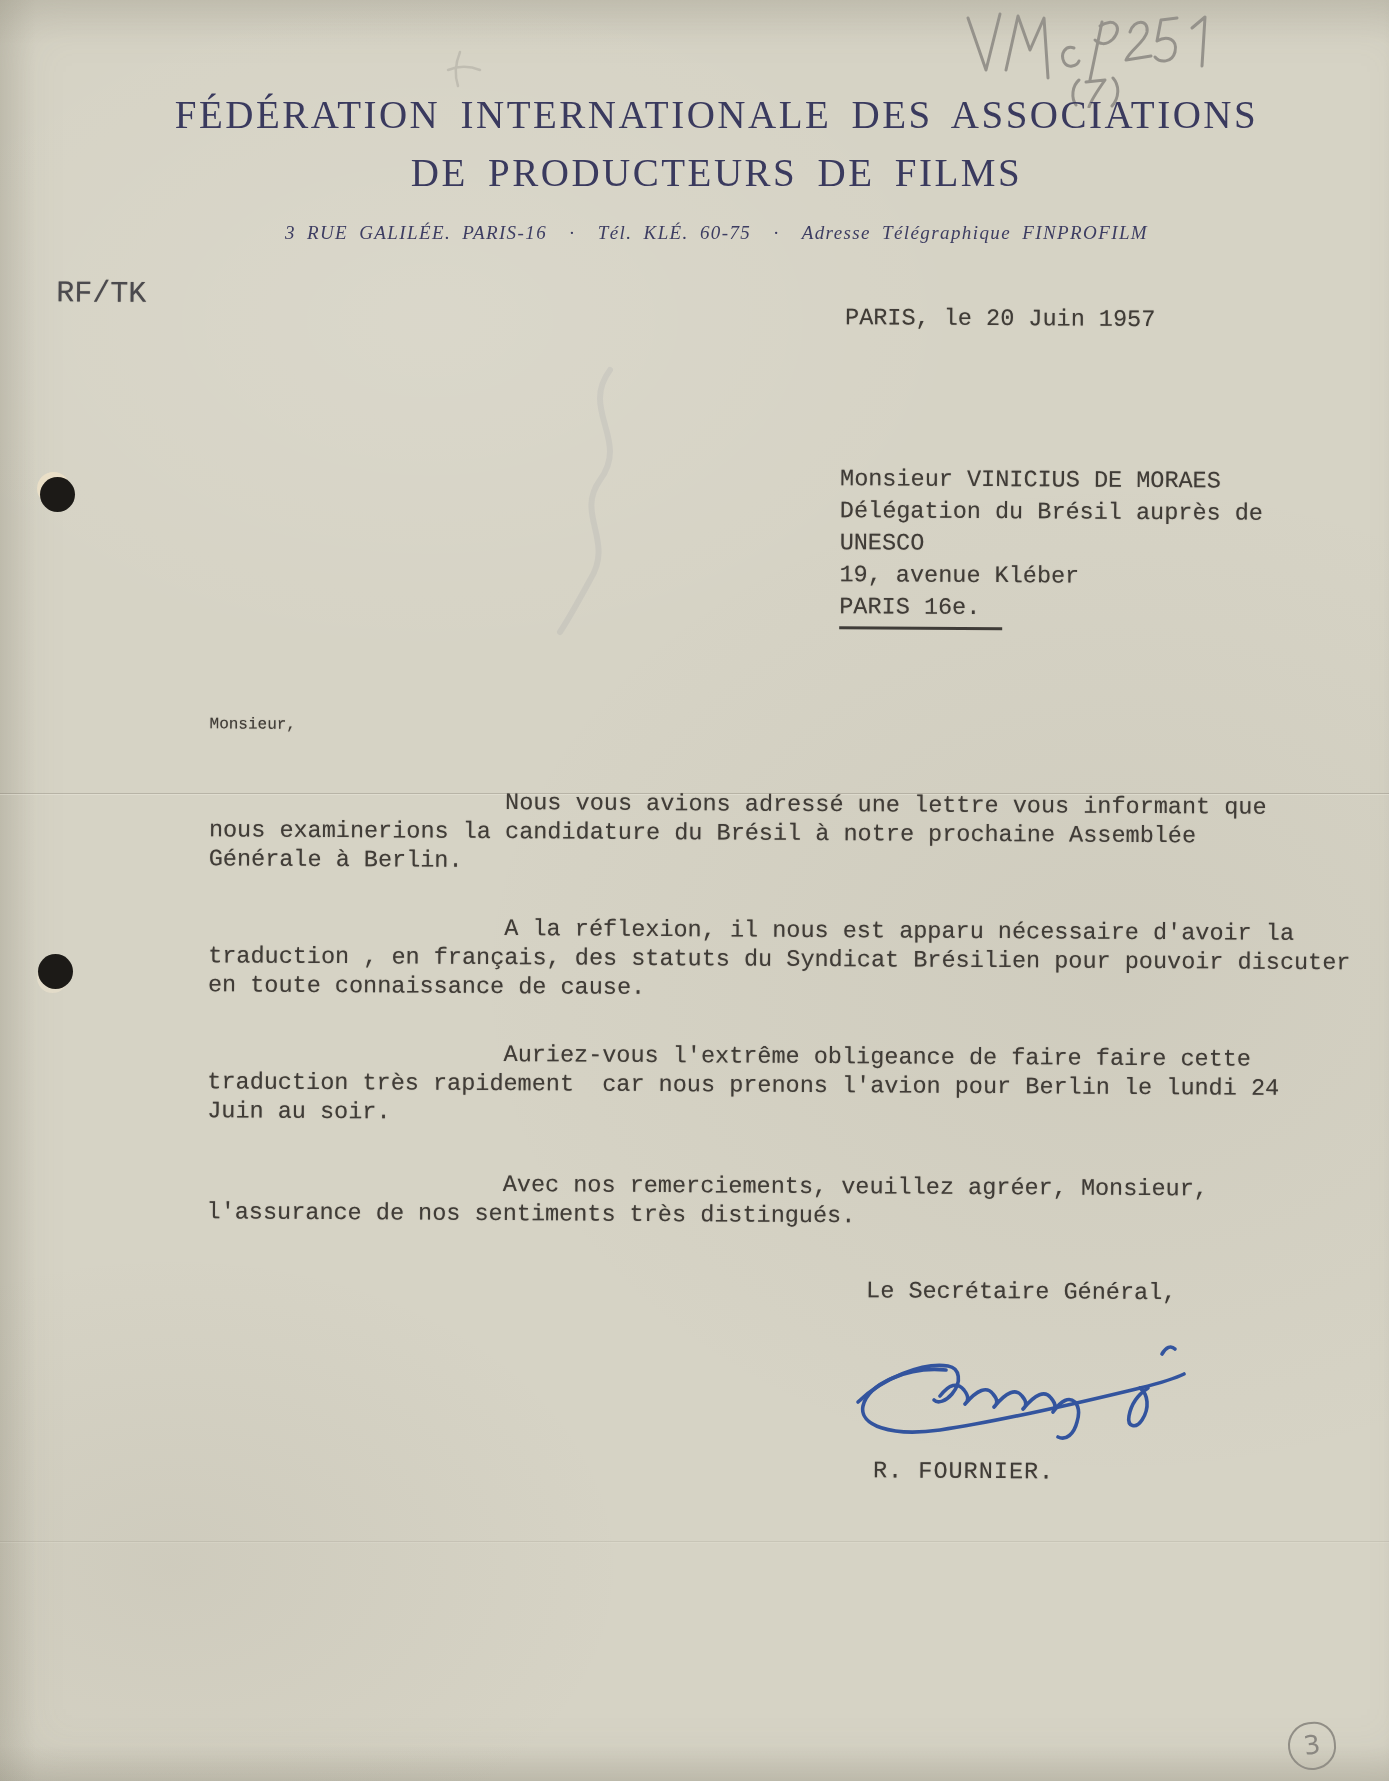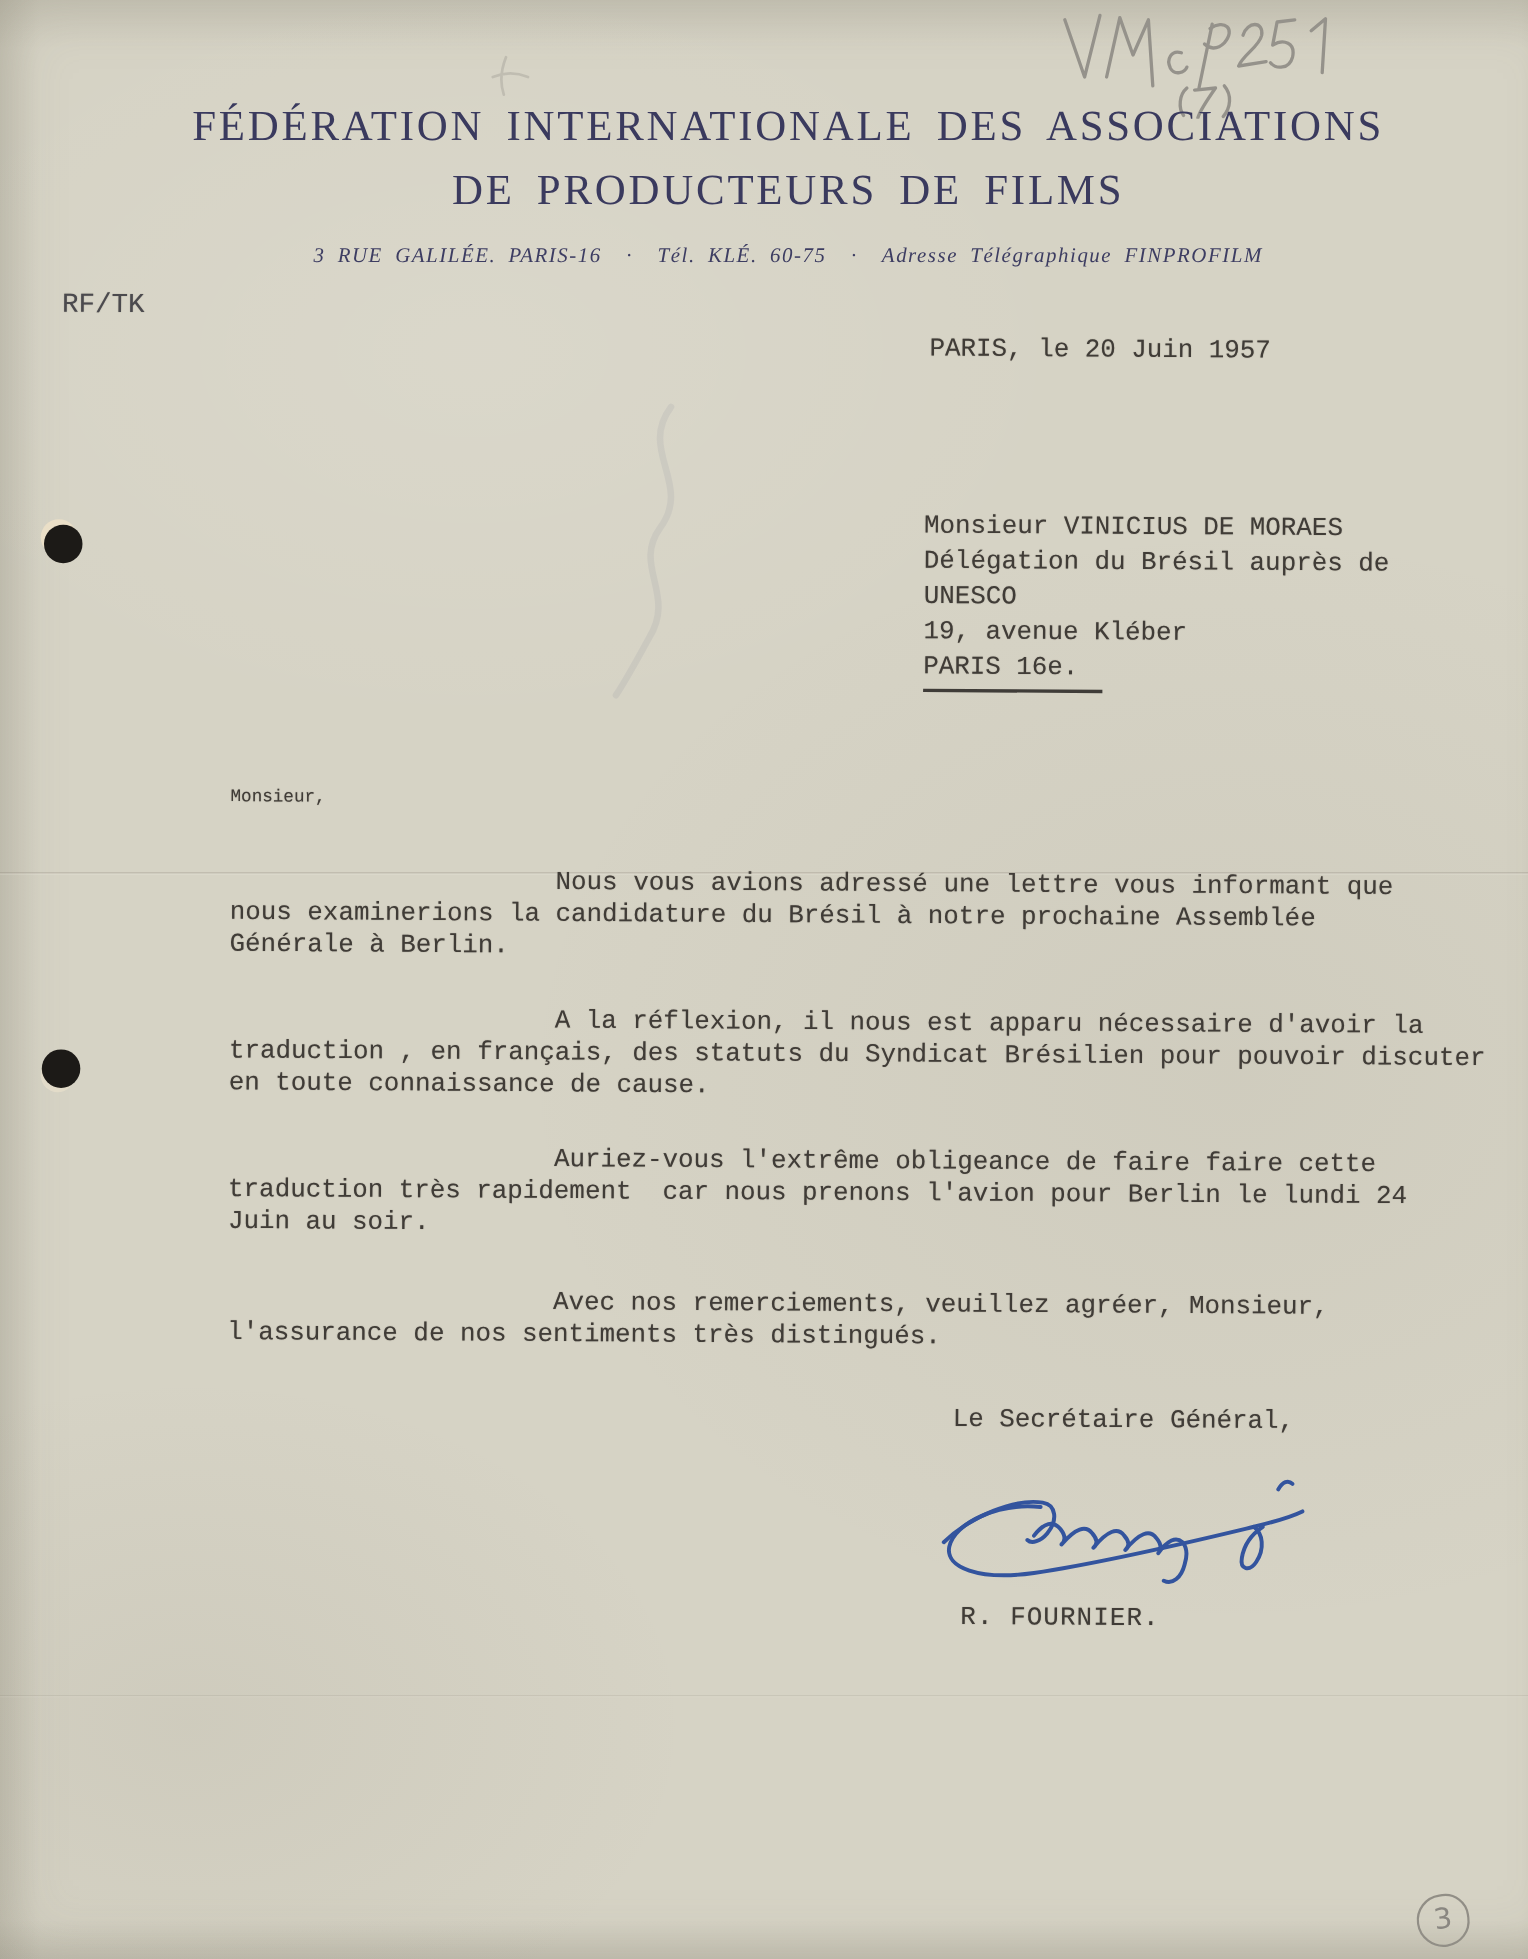--- a/index.html
+++ b/index.html
@@ -48,21 +48,21 @@
   .typed {
     font-family: "Liberation Mono", monospace;
     color: #403c37;
     text-shadow: 0 0 1px rgba(64,58,50,0.45);
   }
   #typed-layer {
     position: absolute; inset: 0;
     transform: rotate(0.35deg);
     transform-origin: 0 0;
   }
-  .ref-initials { position: absolute; left: 58px; top: 262px; font-size: 25px; color: #4b4a4e; text-align: right; }
+  .ref-initials { position: absolute; left: 58px; top: 276px; font-size: 30px; color: #4b4a4e; text-align: right; }
   .dateline     { position: absolute; left: 847px; top: 299px; font-size: 23.5px; }
   .recipient    { position: absolute; left: 843px; top: 458px; font-size: 23.5px; line-height: 32px; }
   .recipient .city {
     display: inline-block;
     border-bottom: 3px solid #3f3c38;
     padding: 0 22px 3px 0;
   }
   .salutation   { position: absolute; left: 214px; top: 714px; font-size: 16px; }
   .para { position: absolute; left: 214px; width: 1160px; font-size: 23.5px; line-height: 29px; }
   .para-1 { top: 785px; }

